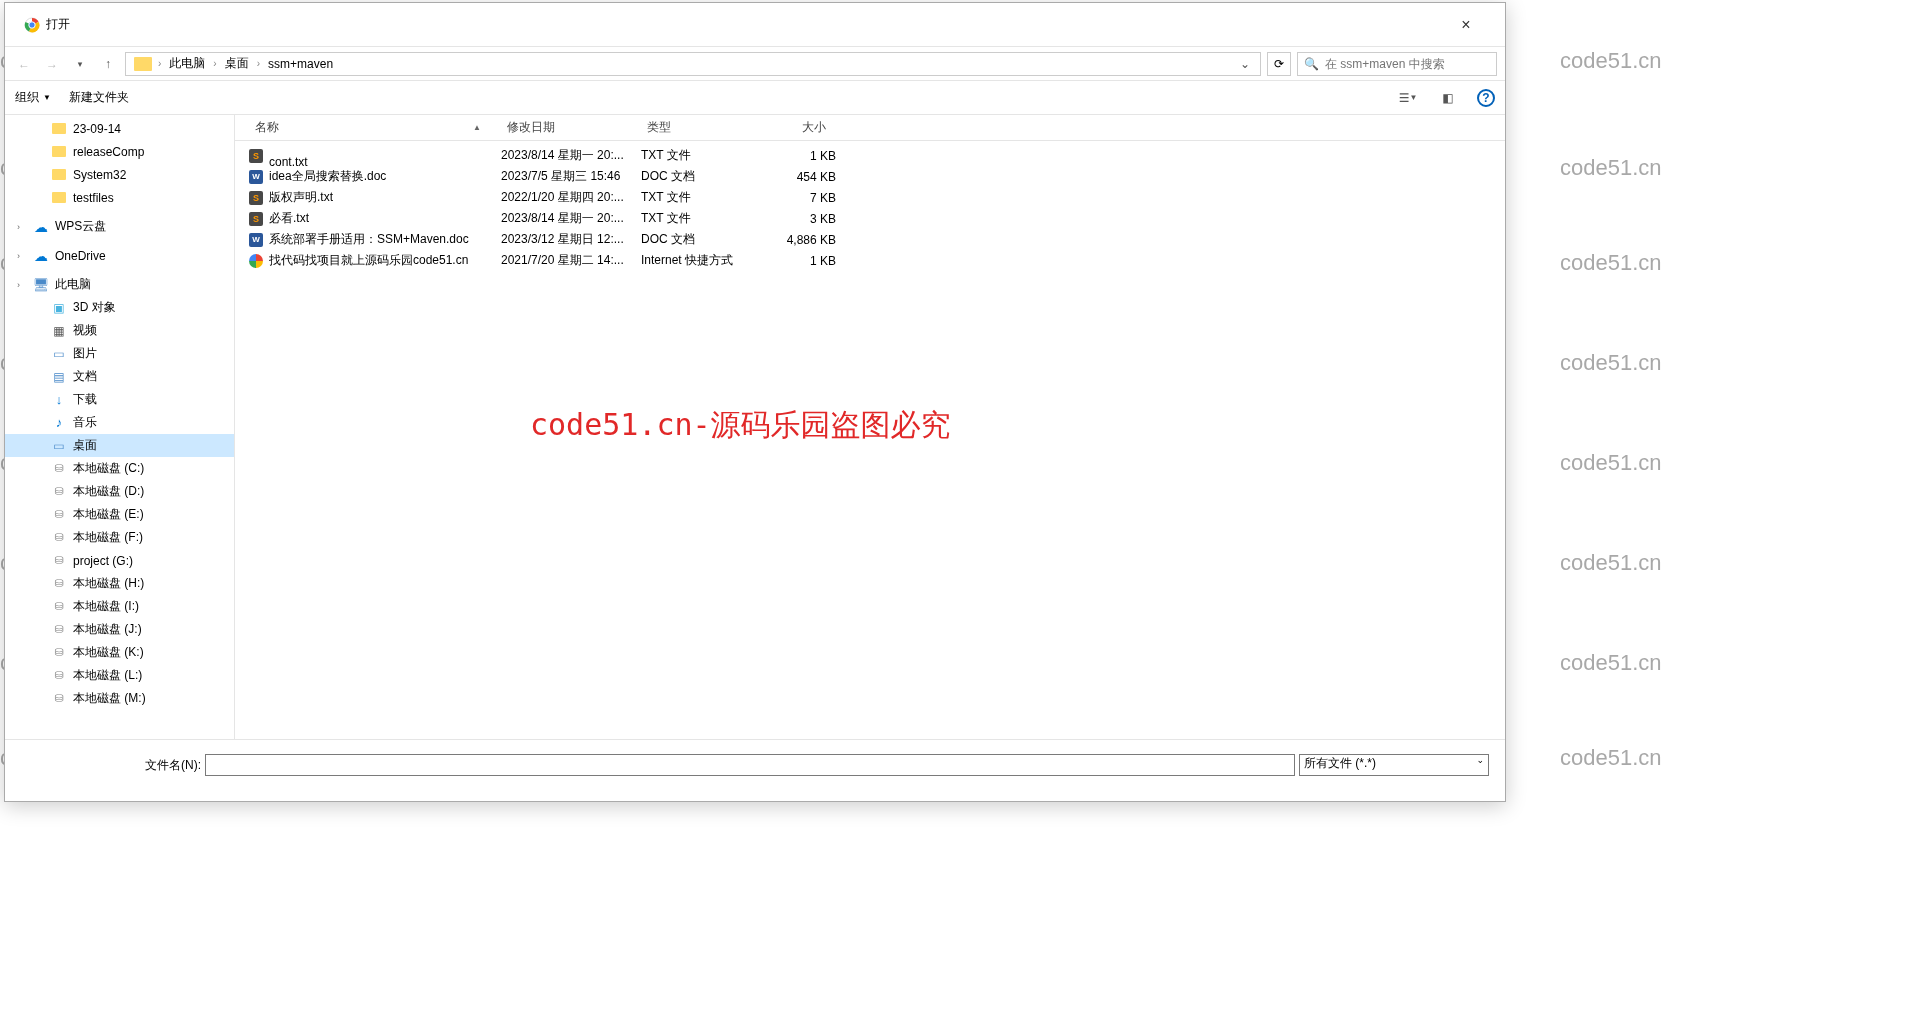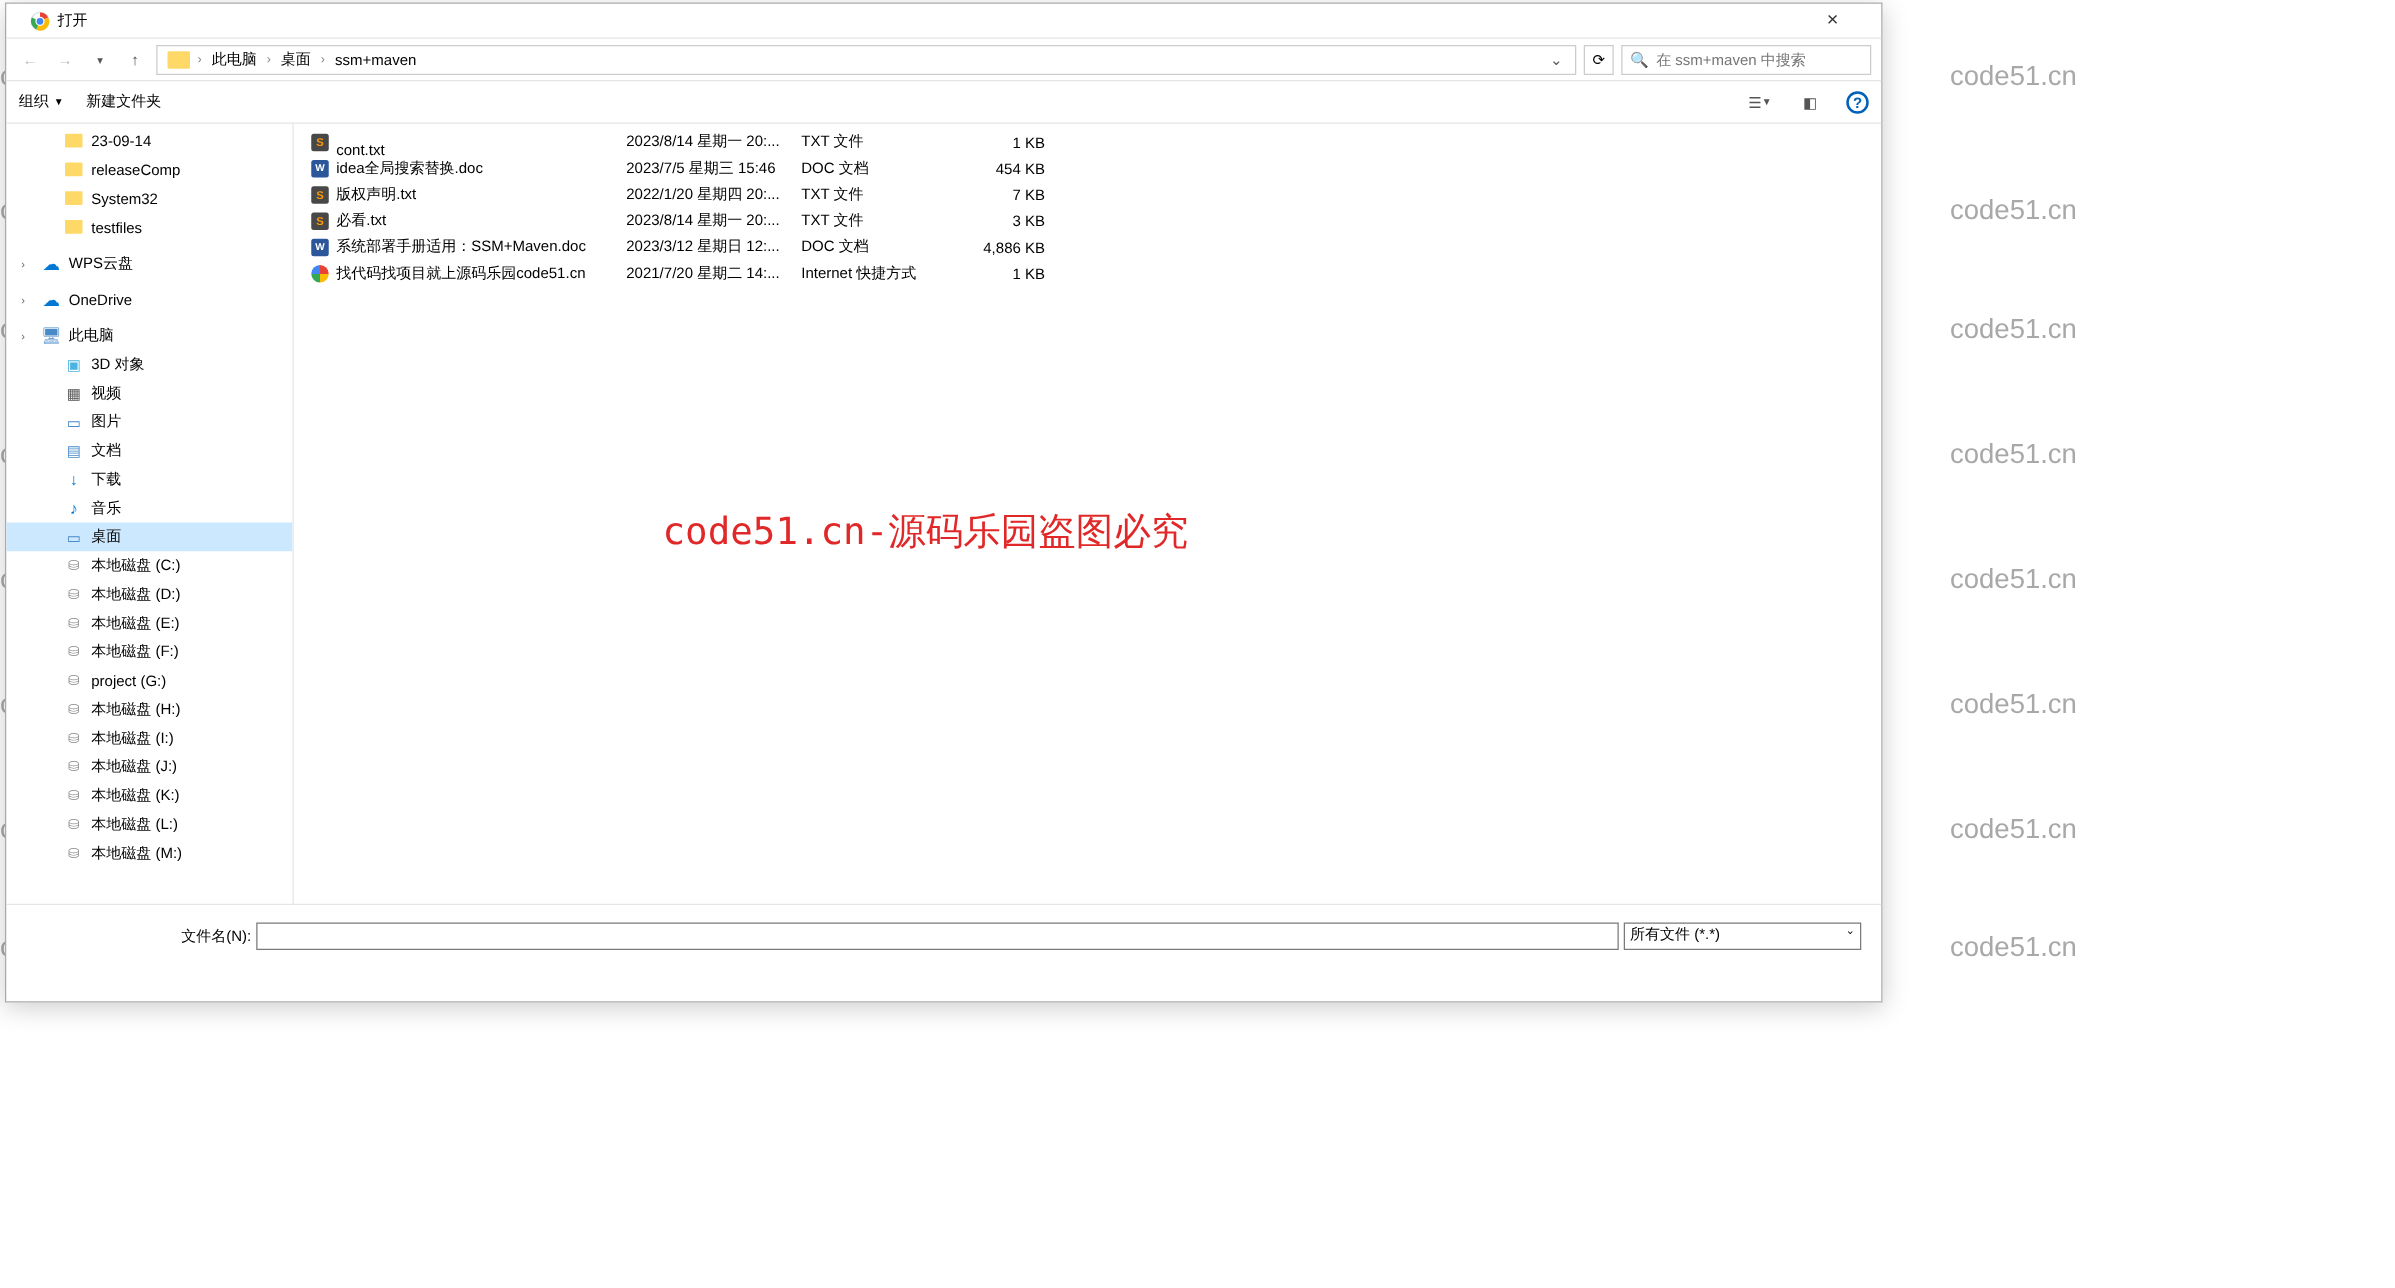--- a/index.html
+++ b/index.html
@@ -1,18 +1,18 @@
 <!DOCTYPE html>
 <html><head>
 <meta charset="utf-8">
 <style>
 * { margin: 0; padding: 0; box-sizing: border-box; font-family: "Microsoft YaHei", "Segoe UI", sans-serif; }
 body { background: #fff; font-size: 12px; color: #000; position: relative; overflow: hidden; width: 1916px; height: 1030px; }
 .dialog { position: absolute; left: 4px; top: 2px; width: 1502px; height: 800px; border: 1px solid #aaa; background: #fff; box-shadow: 0 4px 20px rgba(0,0,0,0.2); }
-.titlebar { height: 28px; display: flex; align-items: center; padding: 0 19px; border-bottom: 1px solid #e5e5e5; }
+.titlebar { height: 44px; display: flex; align-items: center; padding: 0 19px; border-bottom: 1px solid #e5e5e5; }
 .titlebar .chrome-icon { width: 16px; height: 16px; margin-right: 6px; }
 .titlebar .title { flex: 1; font-size: 12px; }
 .titlebar .close { width: 40px; text-align: center; font-size: 16px; color: #333; cursor: pointer; }
 .navbar { height: 34px; display: flex; align-items: center; padding: 0 8px; gap: 6px; border-bottom: 1px solid #e5e5e5; }
 .nav-btn { width: 22px; height: 22px; display: flex; align-items: center; justify-content: center; color: #555; cursor: pointer; }
 .nav-btn.disabled { color: #bbb; }
 .folder-sm { width: 18px; height: 14px; background: #ffd968; border-radius: 1px; margin: 0 2px; }
 .breadcrumb { flex: 1; display: flex; align-items: center; height: 24px; border: 1px solid #ccc; padding: 0 6px; gap: 4px; }
 .breadcrumb .sep { color: #888; font-size: 10px; }
 .breadcrumb span.seg { cursor: pointer; padding: 2px 4px; }
@@ -377,20 +377,29 @@
         </div>
         <div class="tree-item indent2">
           <span class="exp"></span>
           <span class="ico">
             <span class="ico-disk">⛁</span>
           </span>
           <span>本地磁盘 (M:)</span>
         </div>
       </div>
     <div class="filepane">
+      <div class="colheader">
+        <div class="col col-name">
+            <span>名称</span>
+            <span class="sort-arrow">▲</span>
+          </div>
+        <div class="col col-date">修改日期</div>
+        <div class="col col-type">类型</div>
+        <div class="col col-size">大小</div>
+      </div>
       <div class="filelist" id="filelist">
           <div class="file-row">
             <span class="fico">
               <span class="fico-txt">S</span>
             </span>
             <span class="col-name" style="width:232px;margin-top:13px;">cont.txt</span>
             <span class="col-date">2023/8/14 星期一 20:...</span>
             <span class="col-type">TXT 文件</span>
             <span class="col-size">1 KB</span>
           </div>

